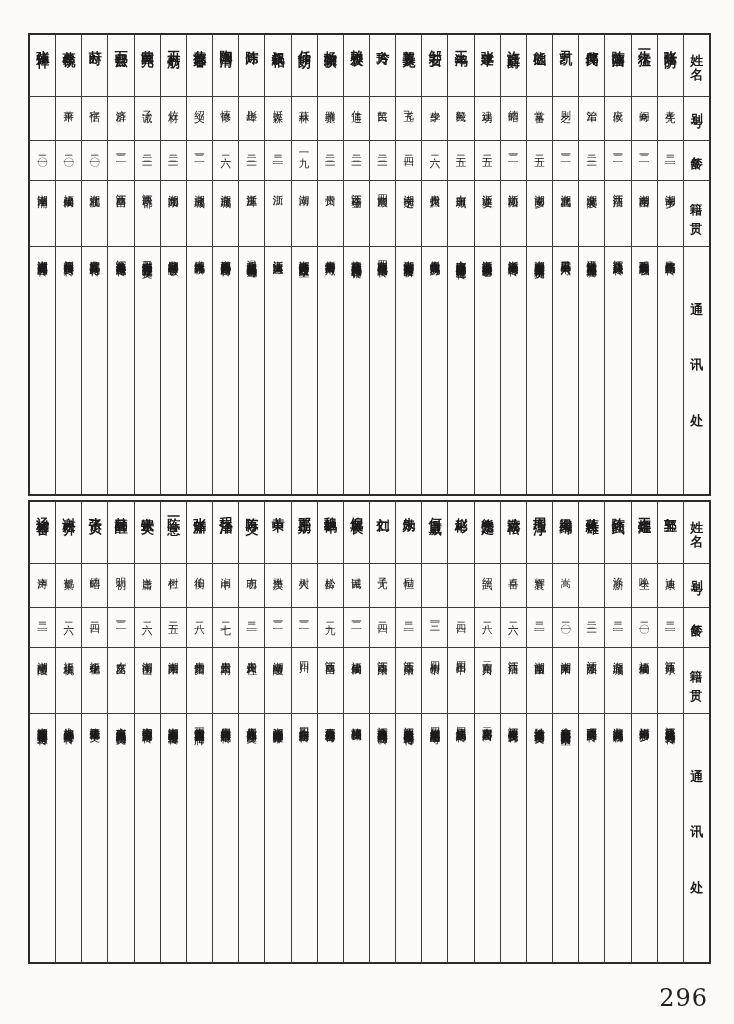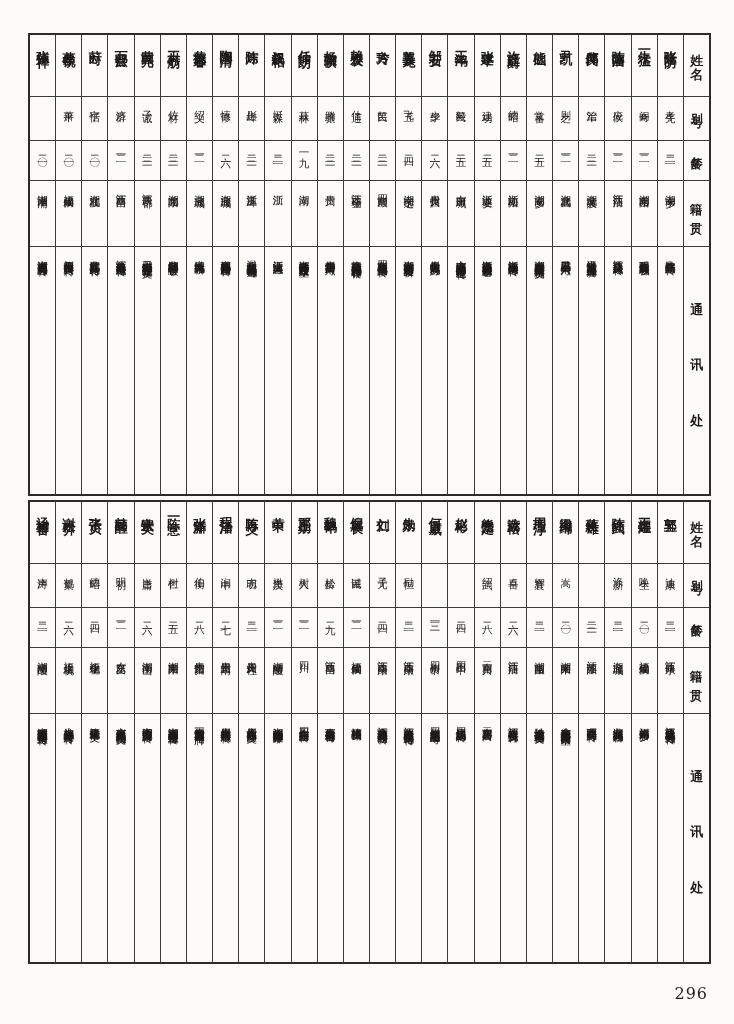--- a/index.html
+++ b/index.html
@@ -33,21 +33,21 @@
   .cell.addr  {flex:1 1 auto;border-bottom:none;font-size:10.5px;letter-spacing:0.5px;padding-top:5px;}
   
   .header-col .cell{font-weight:bold;}
   .cell.hname  {font-size:13px;letter-spacing:13px;padding-top:9px;}
   .cell.halias {font-size:12px;letter-spacing:5px;padding-top:6px;}
   .cell.hage   {font-size:12px;letter-spacing:2px;padding-top:5px;}
   .cell.hnative{font-size:12.5px;letter-spacing:19px;padding-top:12px;}
   .cell.haddr  {font-size:13px;letter-spacing:56px;padding-top:44px;}
   .page-number{
     position:absolute;right:26px;top:984px;
-    font-family:"DejaVu Serif",serif;font-size:16px;color:#222;
+    font-family:"DejaVu Serif",serif;font-size:24px;color:#222;
     letter-spacing:1px;
   }
 </style>
 </head>
 <body>
 
 <div class="page">
   <div class="vtable" id="table-top">
       <div class="col header-col">
         <div class="cell name hname">姓名</div>

